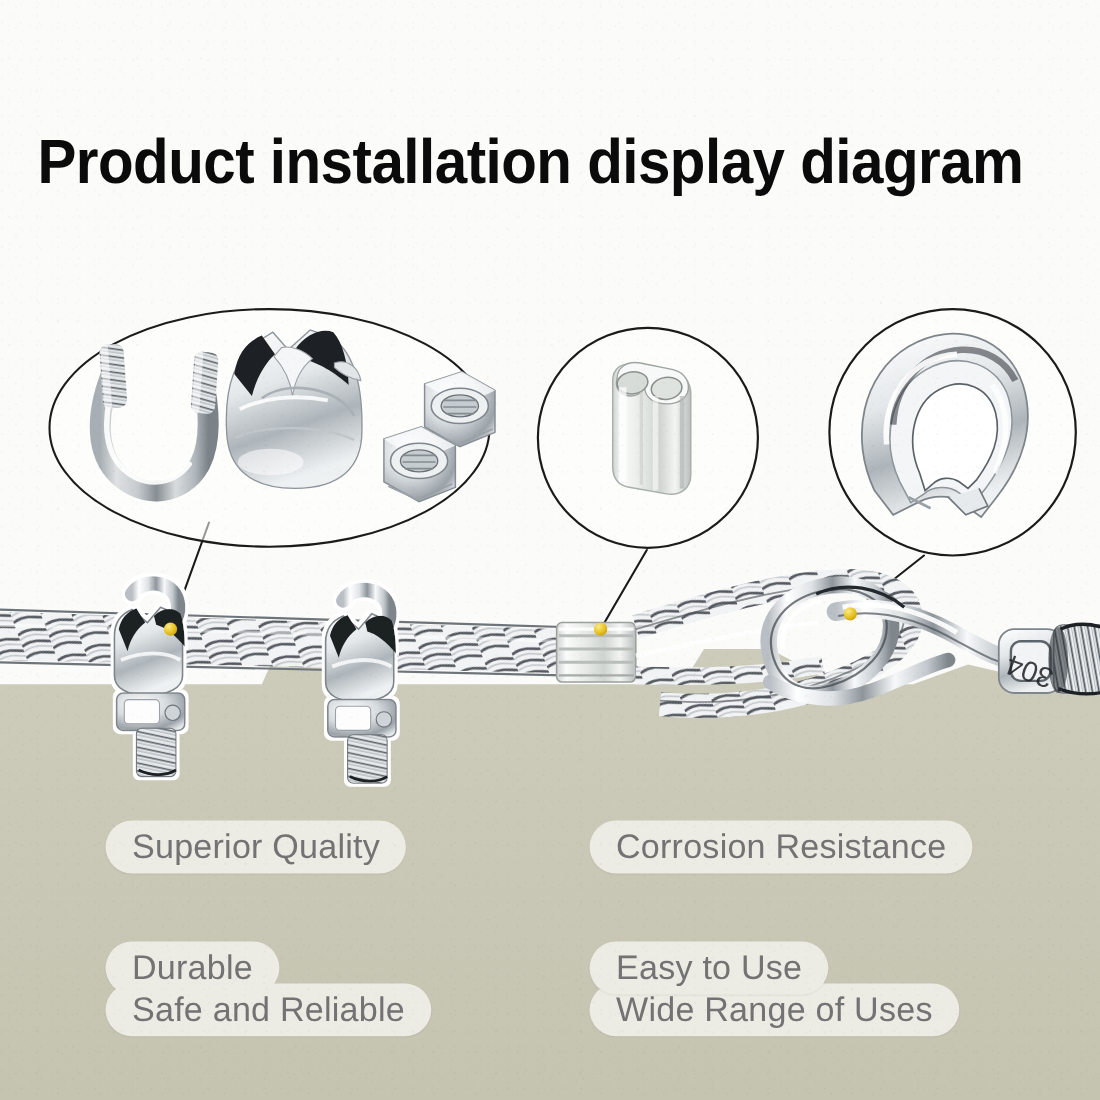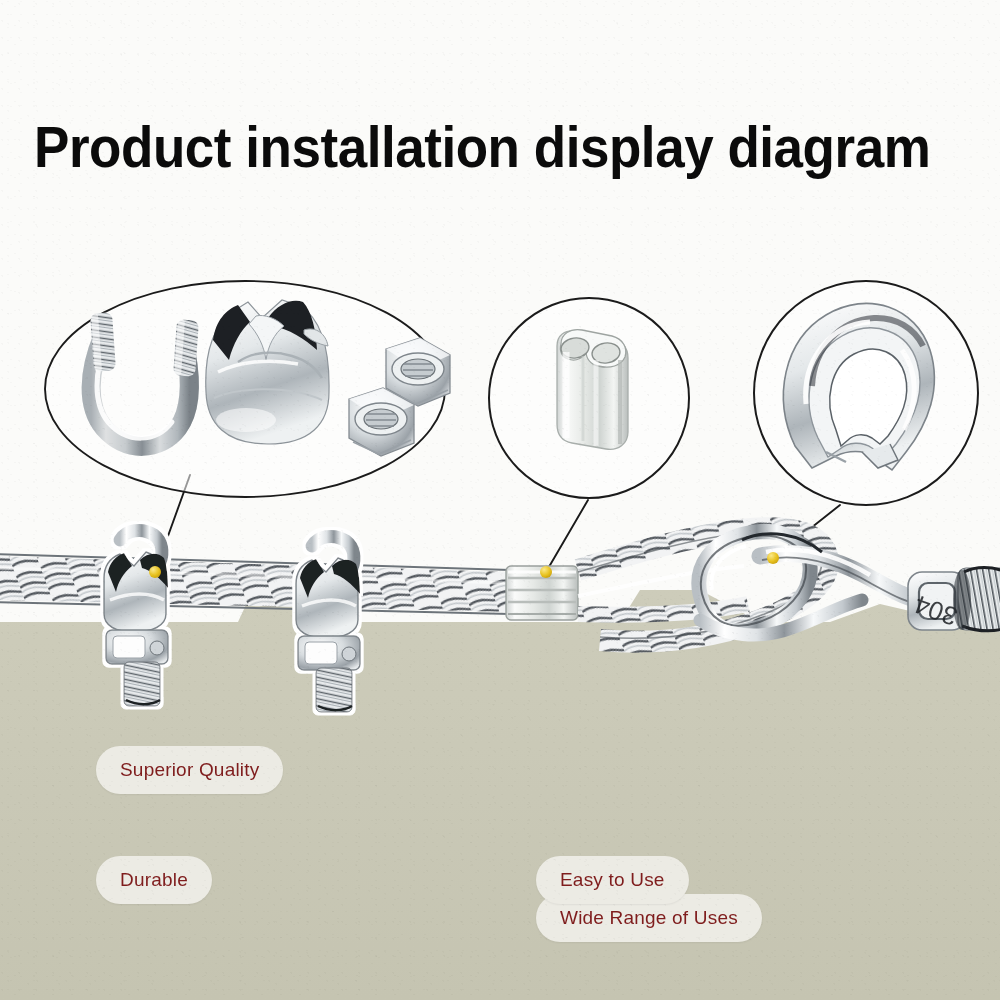--- a/index.html
+++ b/index.html
@@ -63,22 +63,22 @@
     border-radius: 24px;
     background: #ecebe4;
     box-shadow: 0 1px 2px rgba(0,0,0,.06);
     display: flex;
     align-items: center;
     padding: 0 24px;
     box-sizing: border-box;
     z-index: 30;
   }
   .pill span {
-    font-size: 19px;
-    color: #7f1d1d;
+    font-size: 31px;
+    color: #737373;
     font-weight: 400;
     letter-spacing: .2px;
     white-space: nowrap;
   }
   .pill.col-l { left: 96px; }
   .pill.col-r { left: 536px; }
   .pill.row-1 { top: 746px; }
   .pill.row-2 { top: 820px; margin-top: 36px; }
   .pill.row-3 { top: 894px; }
 </style>
@@ -388,21 +388,27 @@
   </svg>
 
   <div id="title">Product installation display diagram</div>
 
   <div class="pill col-l row-1">
     <span>Superior Quality</span>
   </div>
   <div class="pill col-l row-2">
     <span>Durable</span>
   </div>
-
+  <div class="pill col-l row-3">
+    <span>Safe and Reliable</span>
+  </div>
+
+  <div class="pill col-r row-1">
+    <span>Corrosion Resistance</span>
+  </div>
   <div class="pill col-r row-3">
     <span>Wide Range of Uses</span>
   </div>
   <div class="pill col-r row-2">
     <span>Easy to Use</span>
   </div>
 
   <div class="noise"></div>
 </div>
 

